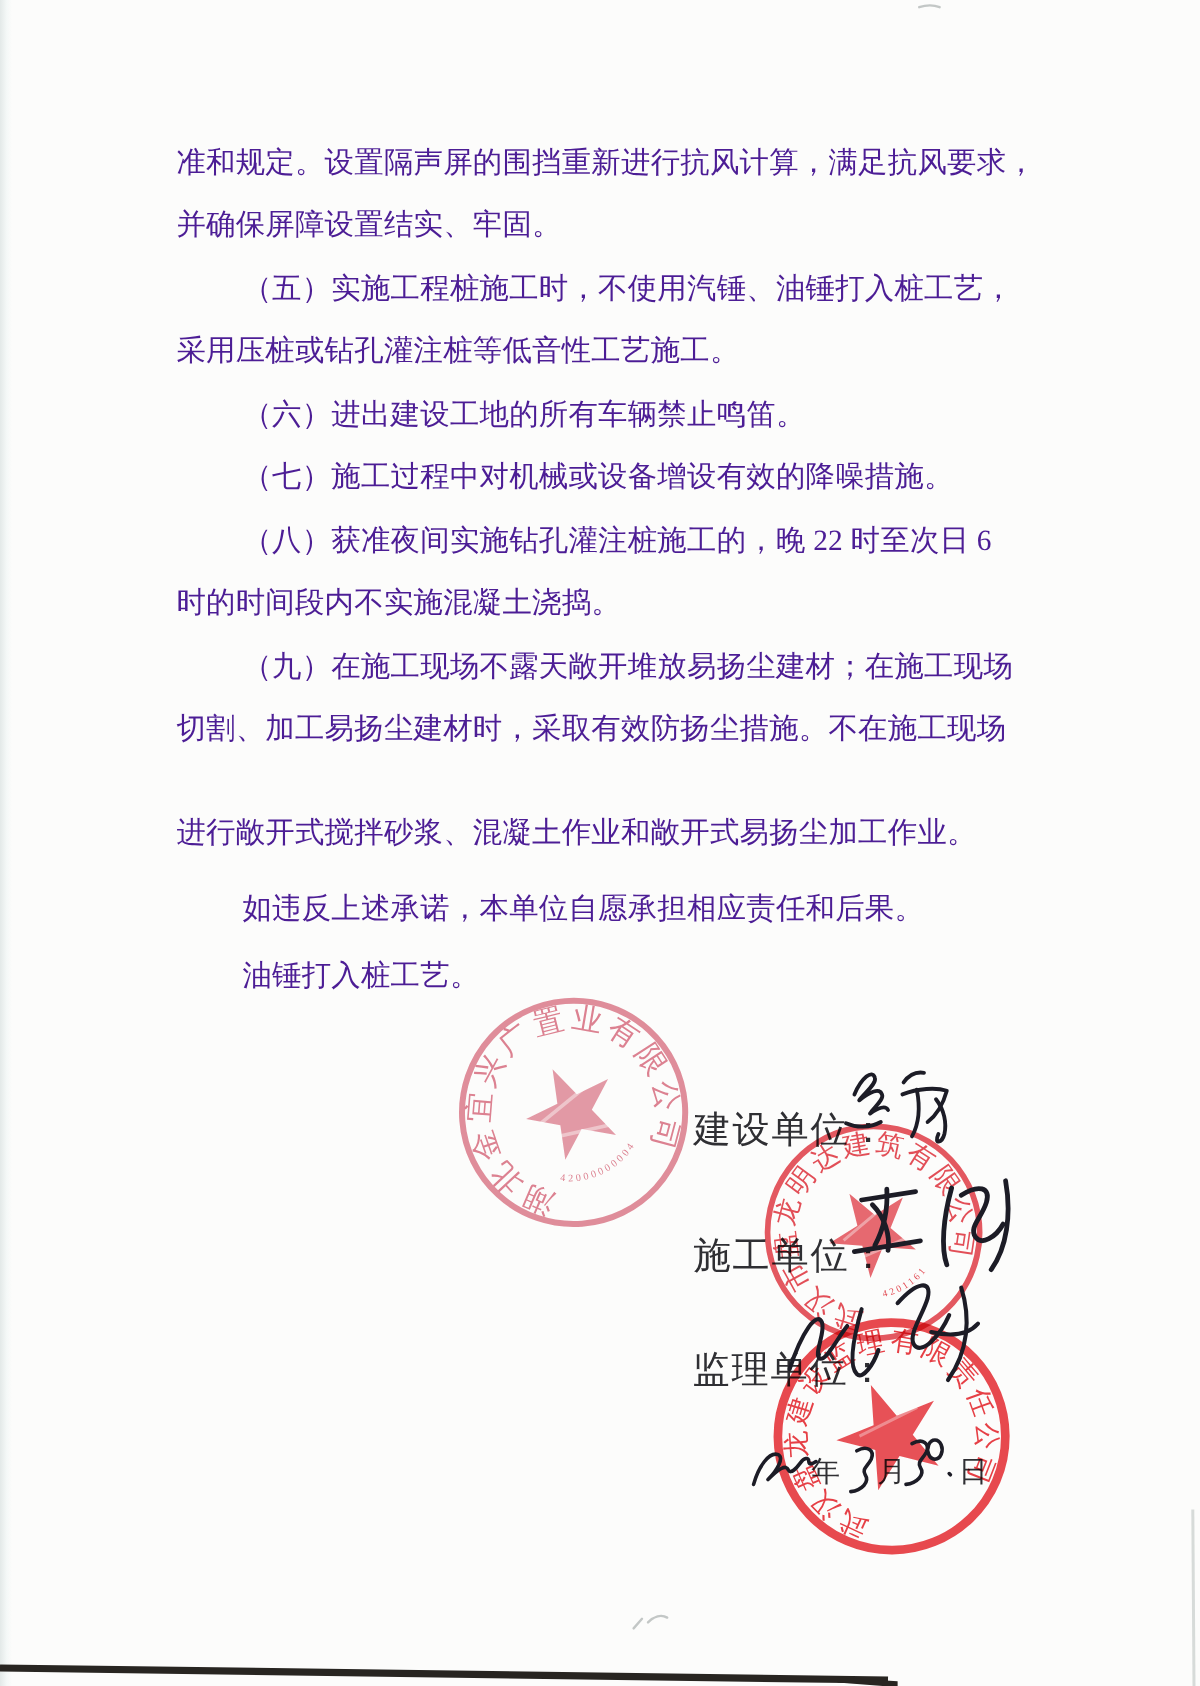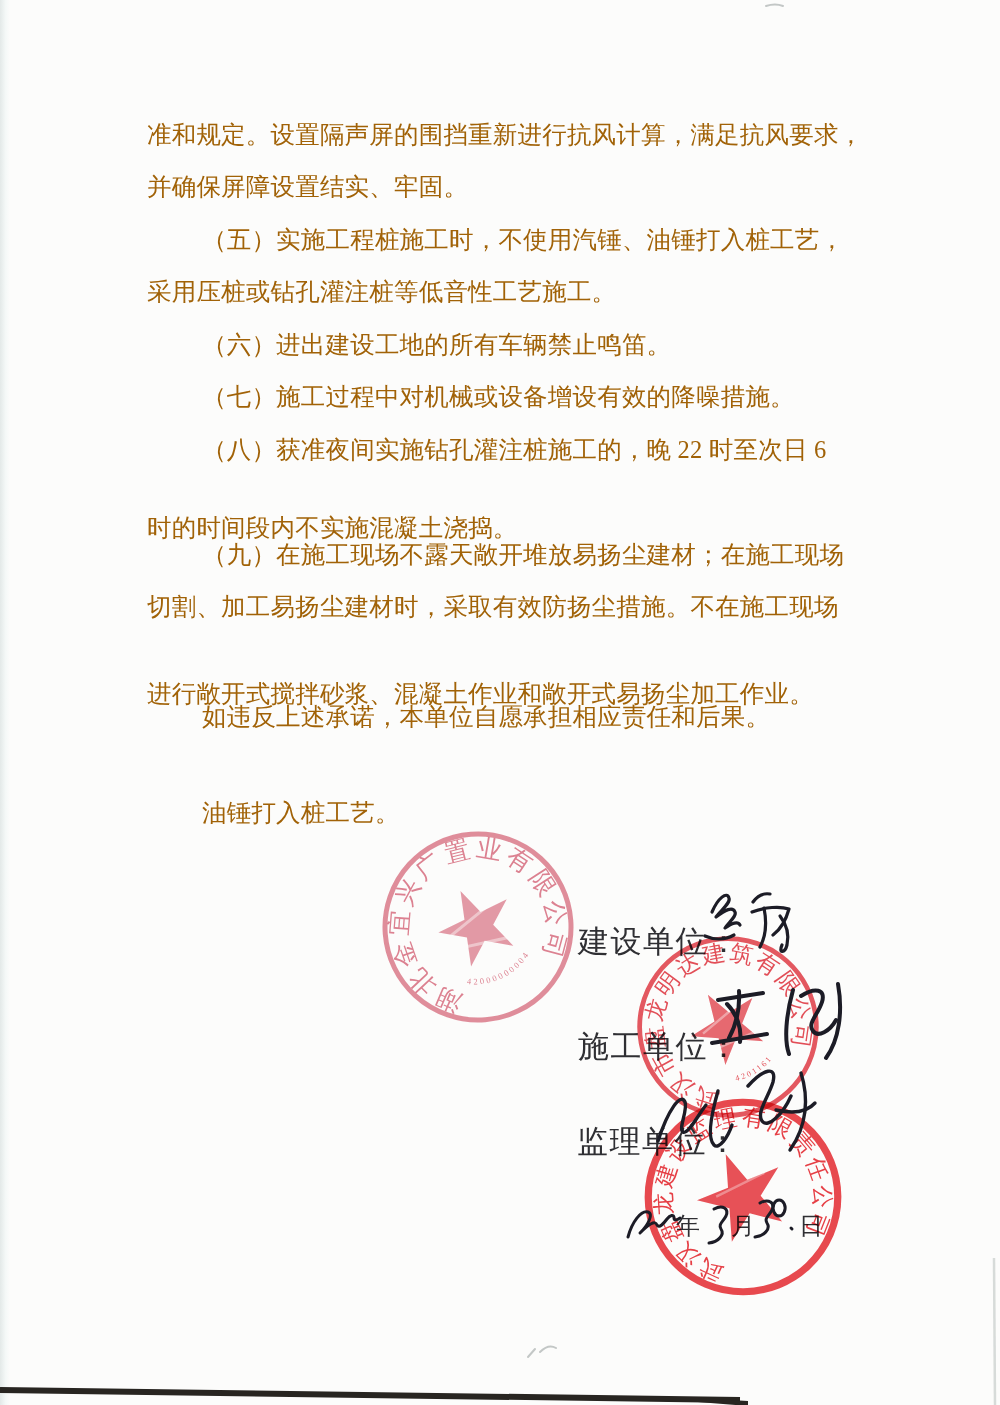--- a/index.html
+++ b/index.html
@@ -7,21 +7,21 @@
     position:relative;width:1000px;height:1405px;margin:0 auto;
     background:#fcfcfb;overflow:hidden;
     font-family:"Liberation Serif","DejaVu Serif",serif;
   }
   .scan-edge-left{
     position:absolute;left:0;top:0;width:10px;height:1405px;
     background:linear-gradient(to right,#e3e9e8,#f4f8f7 55%,rgba(255,255,255,0));
   }
   .bline{
     position:absolute;left:147px;white-space:nowrap;
-    font-size:24.5px;letter-spacing:0.2px;color:#a16207;
+    font-size:24.5px;letter-spacing:0.2px;color:#4c1d95;
   }
   .bline.indent{left:202px;}
   .siglabel{
     position:absolute;font-size:31px;letter-spacing:1.5px;
     color:#2f2f33;white-space:nowrap;margin-top:20px;
   }
   .datechar{
     position:absolute;font-size:24px;color:#2f2f33;
   }
   .stamp{position:absolute;mix-blend-mode:multiply;}
@@ -43,26 +43,26 @@
 <div class="page">
   <div class="scan-edge-left"></div>
 
   <div class="bline" style="top:118px;">准和规定。设置隔声屏的围挡重新进行抗风计算，满足抗风要求，</div>
   <div class="bline" style="top:170px;">并确保屏障设置结实、牢固。</div>
   <div class="bline" style="top:275px;">采用压桩或钻孔灌注桩等低音性工艺施工。</div>
   <div class="bline indent" style="top:223px;">（五）实施工程桩施工时，不使用汽锤、油锤打入桩工艺，</div>
   <div class="bline indent" style="top:328px;">（六）进出建设工地的所有车辆禁止鸣笛。</div>
   <div class="bline indent" style="top:380px;">（七）施工过程中对机械或设备增设有效的降噪措施。</div>
   <div class="bline indent" style="top:433px;">（八）获准夜间实施钻孔灌注桩施工的，晚 22 时至次日 6</div>
-  <div class="bline" style="top:511px;">时的时间段内不实施混凝土浇捣。</div>
+  <div class="bline" style="top:485px;">时的时间段内不实施混凝土浇捣。</div>
   <div class="bline indent" style="top:538px;">（九）在施工现场不露天敞开堆放易扬尘建材；在施工现场</div>
   <div class="bline" style="top:590px;">切割、加工易扬尘建材时，采取有效防扬尘措施。不在施工现场</div>
   <div class="bline" style="top:677px;">进行敞开式搅拌砂浆、混凝土作业和敞开式易扬尘加工作业。</div>
 
-  <div class="bline indent" style="top:700px;">如违反上述承诺，本单位自愿承担相应责任和后果。</div>
+  <div class="bline indent" style="top:740px;">如违反上述承诺，本单位自愿承担相应责任和后果。</div>
   <div class="bline indent" style="top:796px;">油锤打入桩工艺。</div>
 
   <div class="siglabel" style="left:578px;top:901px;">建设单位：</div>
   <div class="siglabel" style="left:578px;top:1006px;">施工单位：</div>
   <div class="siglabel" style="left:577px;top:1101px;">监理单位：</div>
 
   <div class="datechar" style="left:676px;top:1210px;">年</div>
   <div class="datechar" style="left:731px;top:1210px;">月</div>
   <div class="datechar" style="left:799px;top:1210px;">日</div>
 

